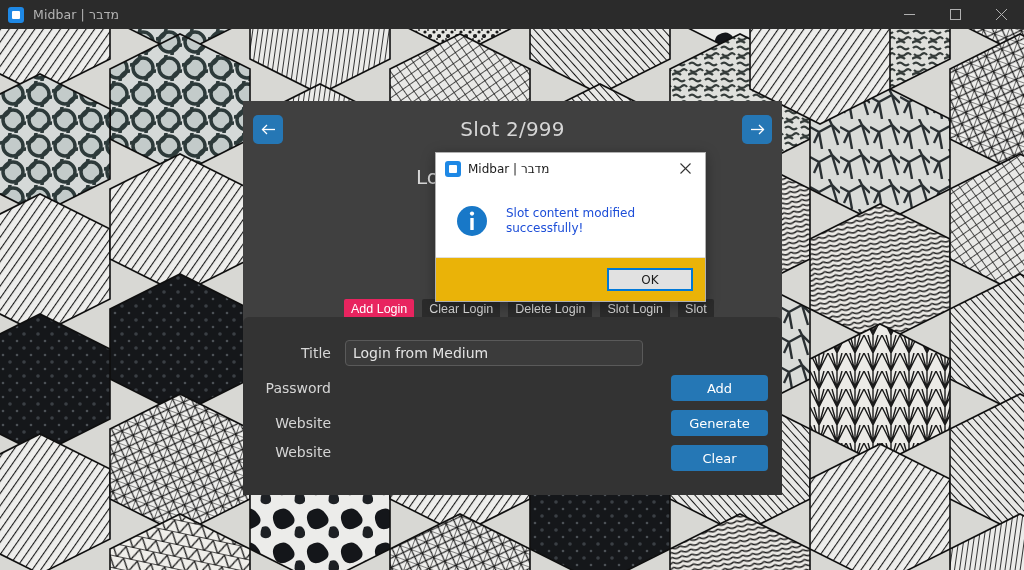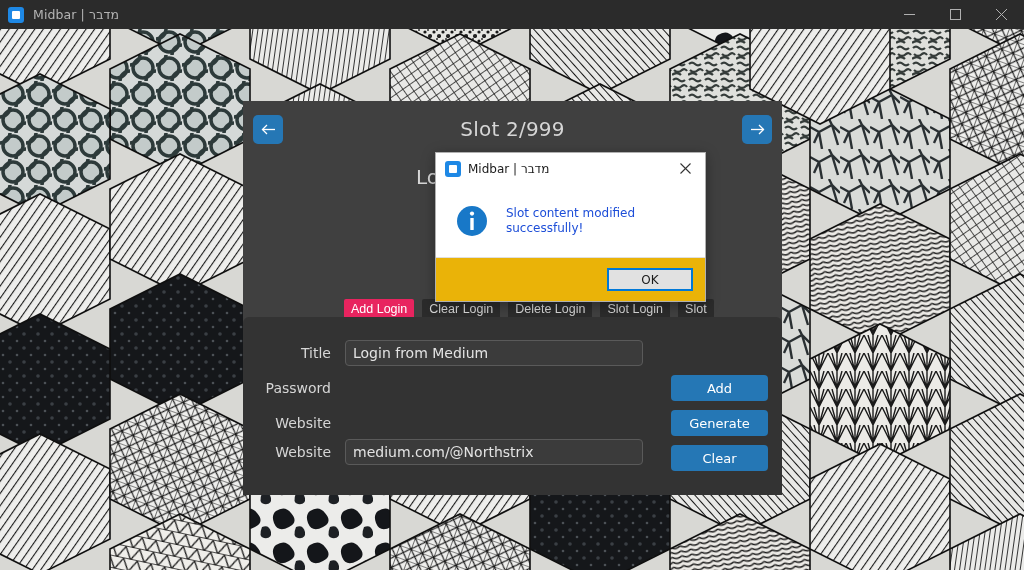--- a/index.html
+++ b/index.html
@@ -417,21 +417,20 @@
     <div class="row" id="row-username">
       <div class="fld-label">Password</div>
     </div>
 
     <div class="row" id="row-password">
       <div class="fld-label">Website</div>
     </div>
 
     <div class="row" id="row-website">
       <div class="fld-label">Website</div>
-      <input class="fld-input" type="text" value="medium.com/@Northstrix" style="">
     </div>
 
     <button class="actbtn" id="btn-add">Add</button>
     <button class="actbtn" id="btn-clear">Clear</button>
     <button class="actbtn" id="btn-generate">Generate</button>
   </div>
 </div>
 
 <div id="dialog">
   <div id="dlg-titlebar">

